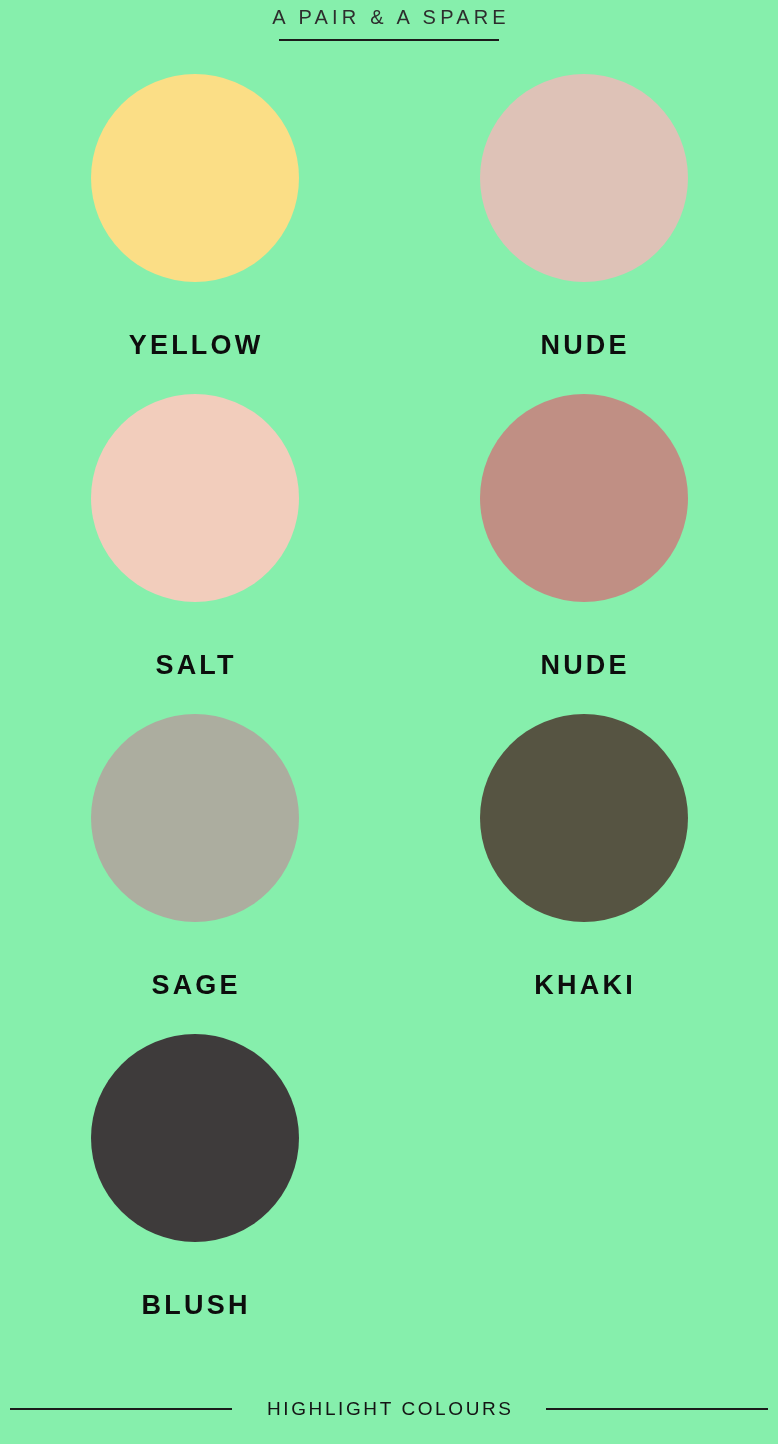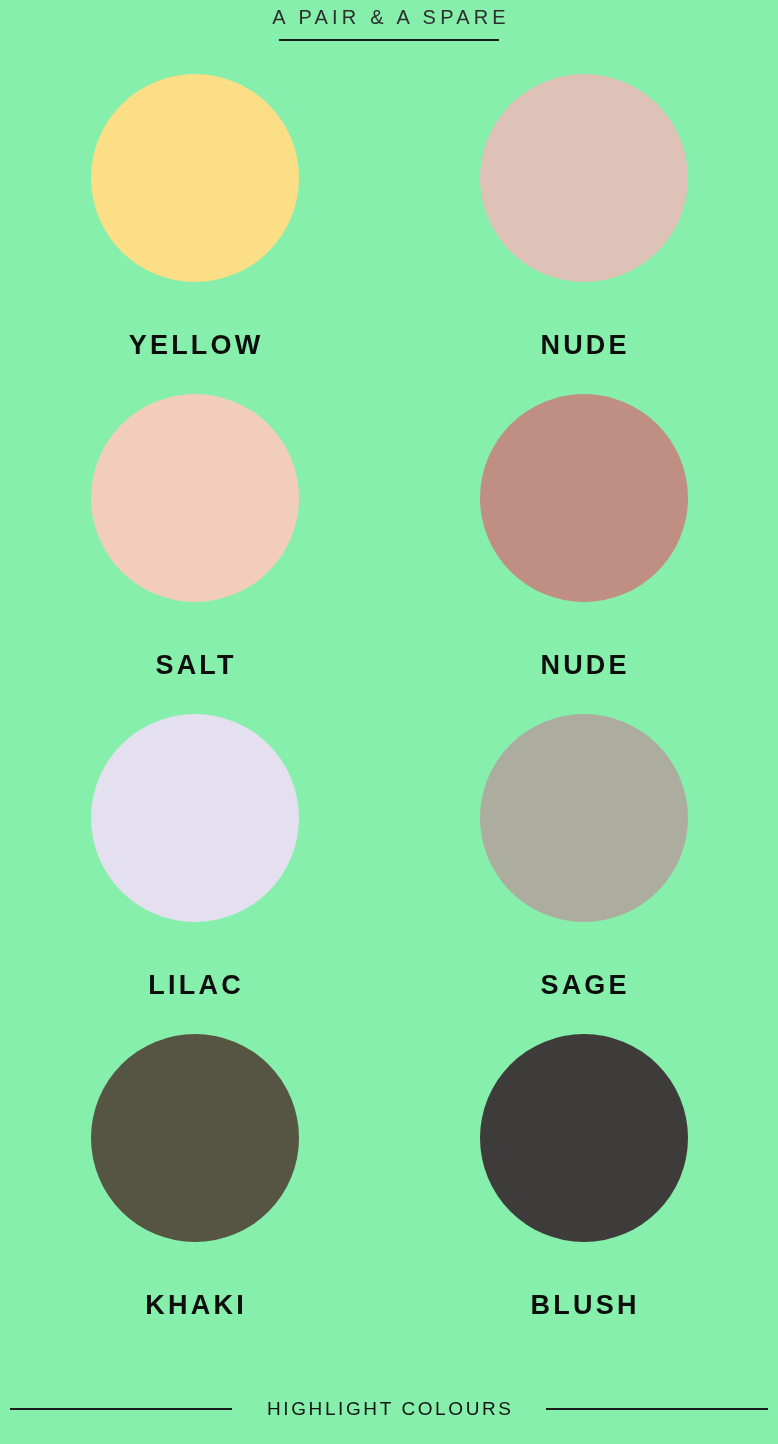--- a/index.html
+++ b/index.html
@@ -152,24 +152,20 @@
     <div class="swatch">
       <div class="swatch-circle" style="background-color: rgb(242, 205, 188);"></div>
       <div class="swatch-label">SALT</div>
     </div>
 
     <div class="swatch">
       <div class="swatch-circle" style="background-color: rgb(192, 143, 132);"></div>
       <div class="swatch-label">NUDE</div>
     </div>
 
-    <div class="swatch">
-      <div class="swatch-circle" style="background-color: rgb(228, 224, 239);"></div>
-      <div class="swatch-label">LILAC</div>
-    </div>
 
     <div class="swatch">
       <div class="swatch-circle" style="background-color: rgb(172, 173, 159);"></div>
       <div class="swatch-label">SAGE</div>
     </div>
 
     <div class="swatch">
       <div class="swatch-circle" style="background-color: rgb(86, 84, 66);"></div>
       <div class="swatch-label">KHAKI</div>
     </div>

